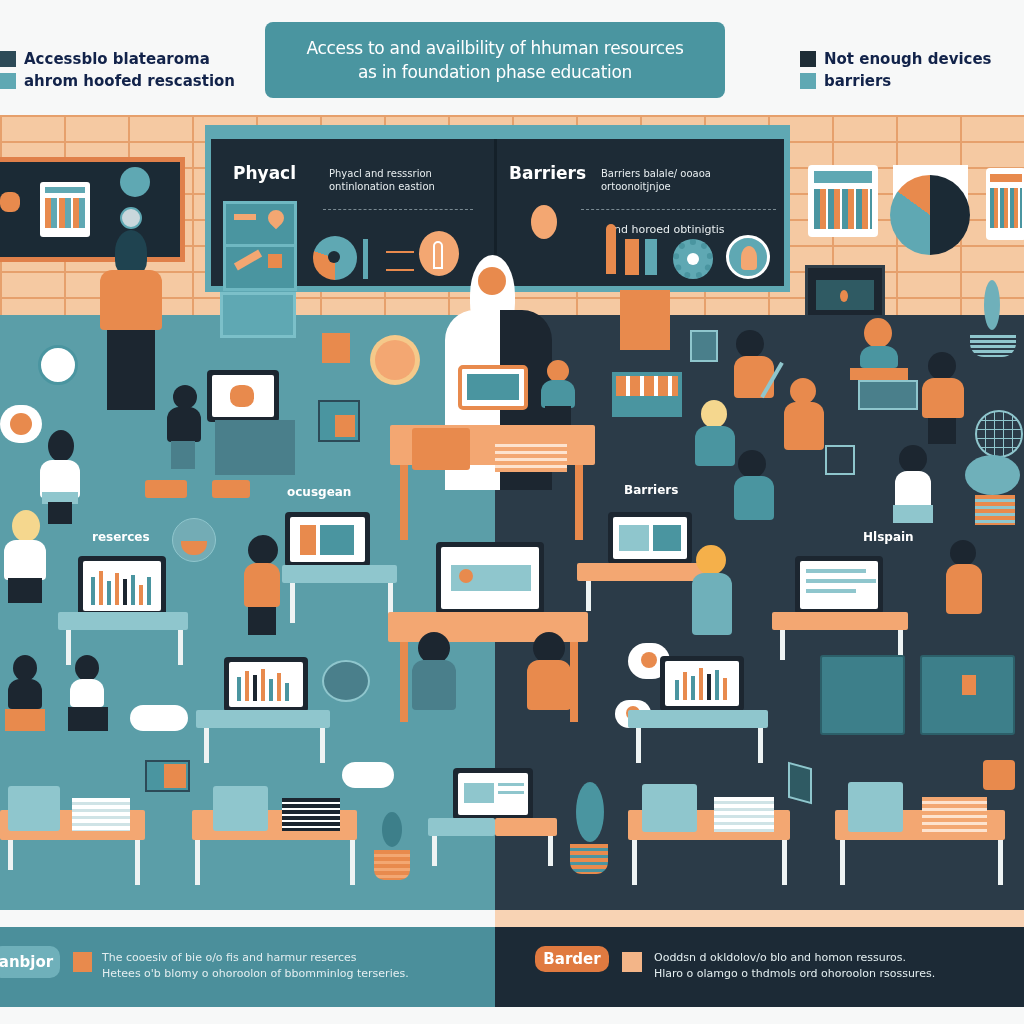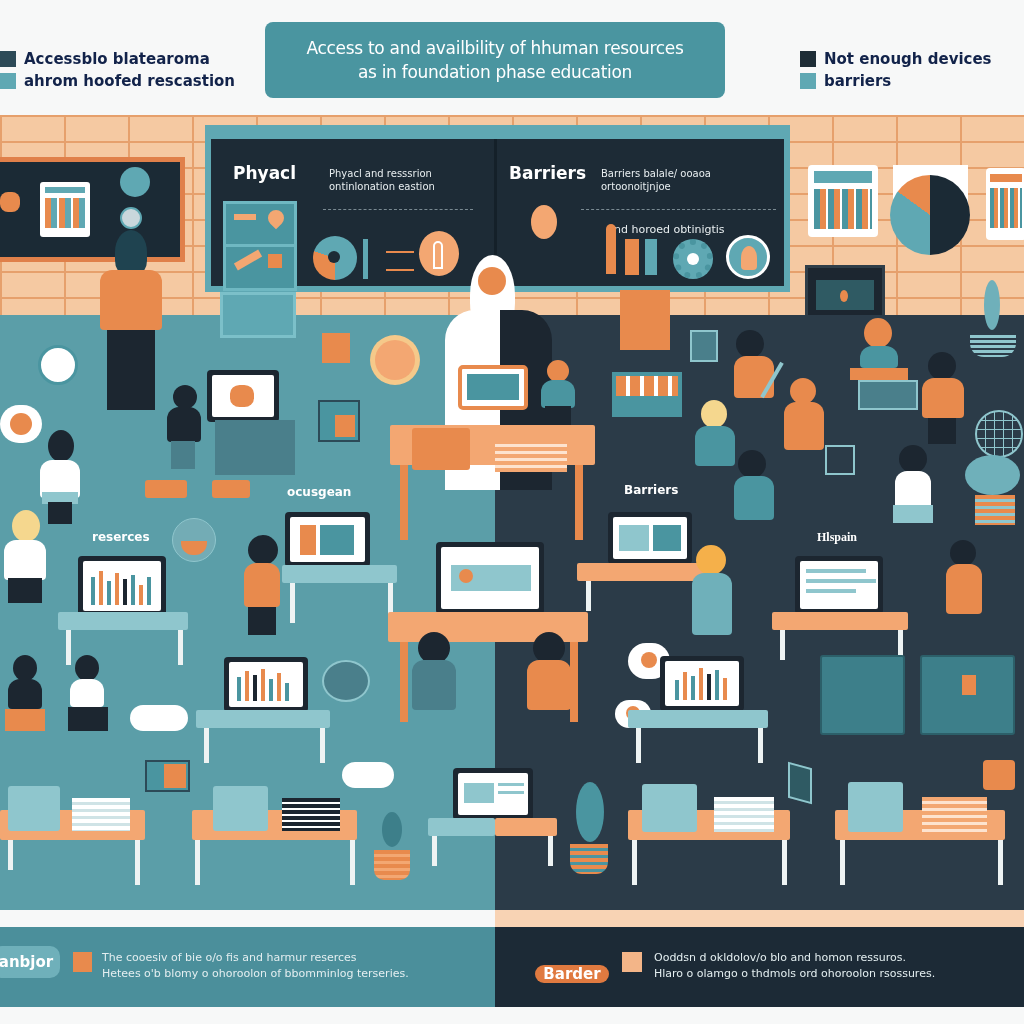--- a/index.html
+++ b/index.html
@@ -386,21 +386,21 @@
     <div class="head" style="position:absolute; left:14px; top:0; width:28px; height:28px; background:#1c2630;"></div>
     <div class="person-body" style="position:absolute; left:10px; top:26px; width:36px; height:40px; background:#fff;"></div>
     <div style="position:absolute; left:8px; top:60px; width:40px; height:18px; background:#8fc6cd;"></div>
   </div>
   <div class="abs" style="left:965px; top:455px; width:55px; height:75px;">
     <div style="position:absolute; left:0; top:0; width:55px; height:40px; background:#6fb0ba; border-radius:50%;"></div>
     <div style="position:absolute; left:10px; top:40px; width:40px; height:30px; background:repeating-linear-gradient(#e88a4d 0 4px,#8fc6cd 4px 7px);"></div>
   </div>
 
   <div class="abs floor-label" style="left:624px; top:483px;">Barriers</div>
-  <div class="abs floor-label" style="left:817px; top:530px;font-family:Liberation Serif, serif;">Hlspain</div>
+  <div class="abs floor-label" style="left:863px; top:530px;">Hlspain</div>
 
   <div class="abs monitor" style="left:608px; top:512px; width:84px; height:52px;">
     <div class="screen">
       <div style="position:absolute; left:6px; top:8px; width:30px; height:26px; background:#8fc6cd;"></div>
       <div style="position:absolute; left:40px; top:8px; width:28px; height:26px; background:#4a95a0;"></div>
     </div>
   </div>
   <div class="abs desk-top" style="left:577px; top:563px; width:128px;"></div>
   <div class="abs leg" style="left:586px; top:581px; height:30px;"></div>
   <div class="abs" style="left:690px; top:545px; width:45px; height:95px;">
@@ -472,21 +472,21 @@
   <div class="abs band-left"></div>
   <div class="abs band-right"></div>
 
   <div class="abs pill" style="left:-8px; top:946px; width:68px; height:32px; background:#6fb0ba;">anbjor</div>
   <div class="abs" style="left:73px; top:952px; width:19px; height:20px; background:#e88a4d;"></div>
   <div class="abs band-text" style="left:102px; top:950px;">
     <div>The cooesiv of bie o/o fis and harmur reserces</div>
     <div>Hetees o'b blomy o ohoroolon of bbomminlog terseries.</div>
   </div>
 
-  <div class="abs pill" style="left:535px; top:946px; width:74px; height:18px; background:#e07a40;margin-top:19px;">Barder</div>
+  <div class="abs pill" style="left:535px; top:946px; width:74px; height:26px; background:#e07a40;">Barder</div>
   <div class="abs" style="left:622px; top:952px; width:20px; height:20px; background:#f3b588;"></div>
   <div class="abs band-text" style="left:654px; top:950px;">
     <div>Ooddsn d okldolov/o blo and homon ressuros.</div>
     <div>Hlaro o olamgo o thdmols ord ohoroolon rsossures.</div>
   </div>
 
   <div class="abs bottom-white"></div>
 </div>
 
 </body></html>

